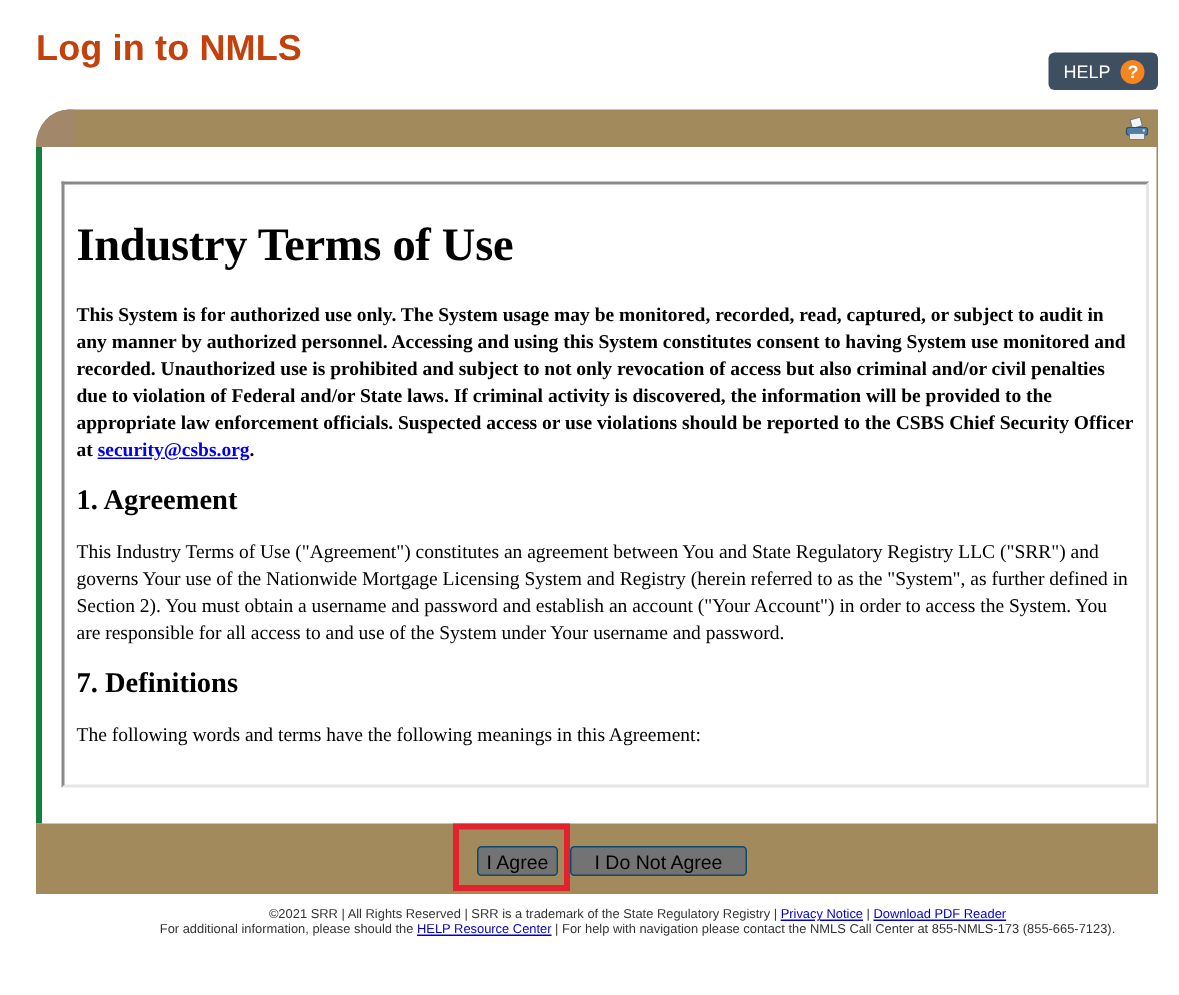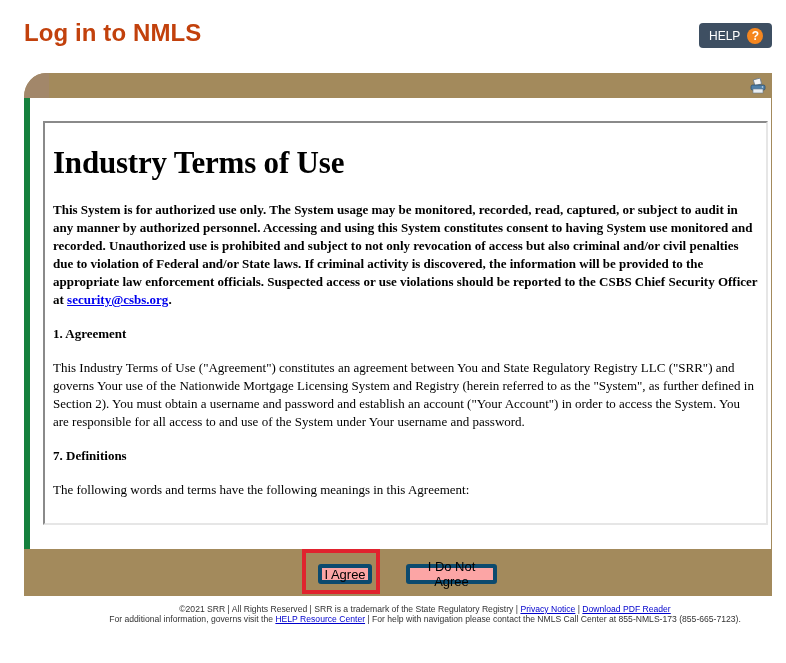--- a/index.html
+++ b/index.html
@@ -1,35 +1,35 @@
 <!DOCTYPE html>
 <html><head>
 <meta charset="utf-8">
 <style>
   html, body { margin: 0; padding: 0; background: #ffffff; }
   body { width: 786px; height: 663px; position: relative; overflow: hidden; font-family: "Liberation Sans", sans-serif; }
   .page-title { position: absolute; left: 24px; top: 19px; font-size: 24px; color: #c2410c; font-weight: bold; margin: 0; letter-spacing: 0.1px; }
-  .help-btn { position: absolute; left: 699px; top: 23px; width: 73px; height: 25px; background: #3e4f62; border-radius: 4px; color: #ffffff; font-size: 12px; display: flex; align-items: center; justify-content: flex-start; padding-left: 10px; box-sizing: border-box; cursor: pointer; }
+  .help-btn { position: absolute; left: 699px; top: 35px; width: 73px; height: 25px; background: #3e4f62; border-radius: 4px; color: #ffffff; font-size: 12px; display: flex; align-items: center; justify-content: flex-start; padding-left: 10px; box-sizing: border-box; cursor: pointer; }
   .help-btn .q { display: inline-block; width: 16px; height: 16px; border-radius: 50%; background: #f5861f; color: #fff; font-weight: bold; font-size: 12px; line-height: 16px; text-align: center; margin-left: 7px; }
   .panel { position: absolute; left: 24px; top: 73px; width: 748px; height: 523px; box-sizing: border-box; }
   .panel-header { position: absolute; left: 0; top: 0; width: 748px; height: 25px; background: #a38a5c; border-top-left-radius: 22px 24px; }
   .panel-header .corner { position: absolute; left: 0; top: 0; width: 25px; height: 25px; background: #a2876a; border-top-left-radius: 22px 24px; }
   .print-icon { position: absolute; right: 6px; top: 5px; width: 16px; height: 16px; cursor: pointer; }
-  .panel-body { position: absolute; left: 0; top: 25px; width: 748px; height: 451px; background: #ffffff; border-left: 6px solid #15803d; border-right: 1px solid #a38a5c; box-sizing: border-box; }
+  .panel-body { position: absolute; left: 0; top: 25px; width: 748px; height: 451px; background: #ffffff; border-left: 4px solid #15803d; border-right: 1px solid #a38a5c; box-sizing: border-box; }
   .terms-box { position: absolute; left: 13px; top: 23px; width: 725px; height: 404px; box-sizing: border-box; border-top: 2px solid #8a8a8a; border-left: 2px solid #8a8a8a; border-right: 2px solid #e6e6e6; border-bottom: 2px solid #e6e6e6; overflow: hidden; background: #fff; }
   .terms-inner { padding: 0 8px 0 8px; font-family: "Liberation Serif", serif; color: #000; }
   .terms-inner h1 { font-size: 31px; font-weight: bold; margin: 22px 0 20px 0; letter-spacing: -0.2px; }
   .terms-inner p { font-size: 13px; line-height: 18px; margin: 0 0 16px 0; }
   .terms-inner p.bold { font-weight: bold; }
-  .terms-inner h3 { font-size: 13px; font-weight: bold; margin: 0 0 16px 0; line-height: 18px; }
+  .terms-inner h3 { font-size: 19px; font-weight: bold; margin: 0 0 16px 0; line-height: 18px; }
   .terms-inner a { color: #0000ee; text-decoration: underline; }
   .panel-footer { position: absolute; left: 0; top: 476px; width: 748px; height: 47px; background: #a38a5c; }
-  .btn { position: absolute; top: 15px; height: 20px; box-sizing: border-box; background: #fca5a5; border: 4px solid #0c4a6e; border-radius: 3px; font-family: "Liberation Sans", sans-serif; font-size: 13px; color: #000; display: flex; align-items: center; justify-content: center; cursor: pointer; padding: 0; }
+  .btn { position: absolute; top: 15px; height: 20px; box-sizing: border-box; background: #737373; border: 1px solid #0c4a6e; border-radius: 3px; font-family: "Liberation Sans", sans-serif; font-size: 13px; color: #000; display: flex; align-items: center; justify-content: center; cursor: pointer; padding: 0; }
   .btn-agree { left: 294px; width: 54px; }
-  .btn-disagree { left: 356px; width: 91px; margin-left: 26px; }
+  .btn-disagree { left: 356px; width: 118px; }
   .highlight { position: absolute; left: 278px; top: 0px; width: 78px; height: 45px; box-sizing: border-box; border: 4px solid #e0232e; pointer-events: none; }
   .footer { position: absolute; left: 0; top: 604px; width: 786px; text-align: center; font-size: 8.6px; color: #333; line-height: 10px; margin-left: 32px; }
   .footer a { color: #0000cc; text-decoration: underline; }
 </style>
 </head>
 <body>
 
 <h1 class="page-title">Log in to NMLS</h1>
 
 <div class="help-btn">
@@ -68,15 +68,15 @@
     <button class="btn btn-disagree">I Do Not Agree</button>
     <div class="highlight"></div>
   </div>
 </div>
 
 <div class="footer">
   <div>
     <span>©2021 SRR | All Rights Reserved | SRR is a trademark of the State Regulatory Registry | </span><a>Privacy Notice</a><span> | </span><a>Download PDF Reader</a>
   </div>
   <div>
-    <span>For additional information, governs visit the </span><a>HELP Resource Center</a><span> | For help with navigation please contact the NMLS Call Center at 855-NMLS-173 (855-665-7123).</span>
+    <span>For additional information, please should the </span><a>HELP Resource Center</a><span> | For help with navigation please contact the NMLS Call Center at 855-NMLS-173 (855-665-7123).</span>
   </div>
 </div>
 
 </body></html>

